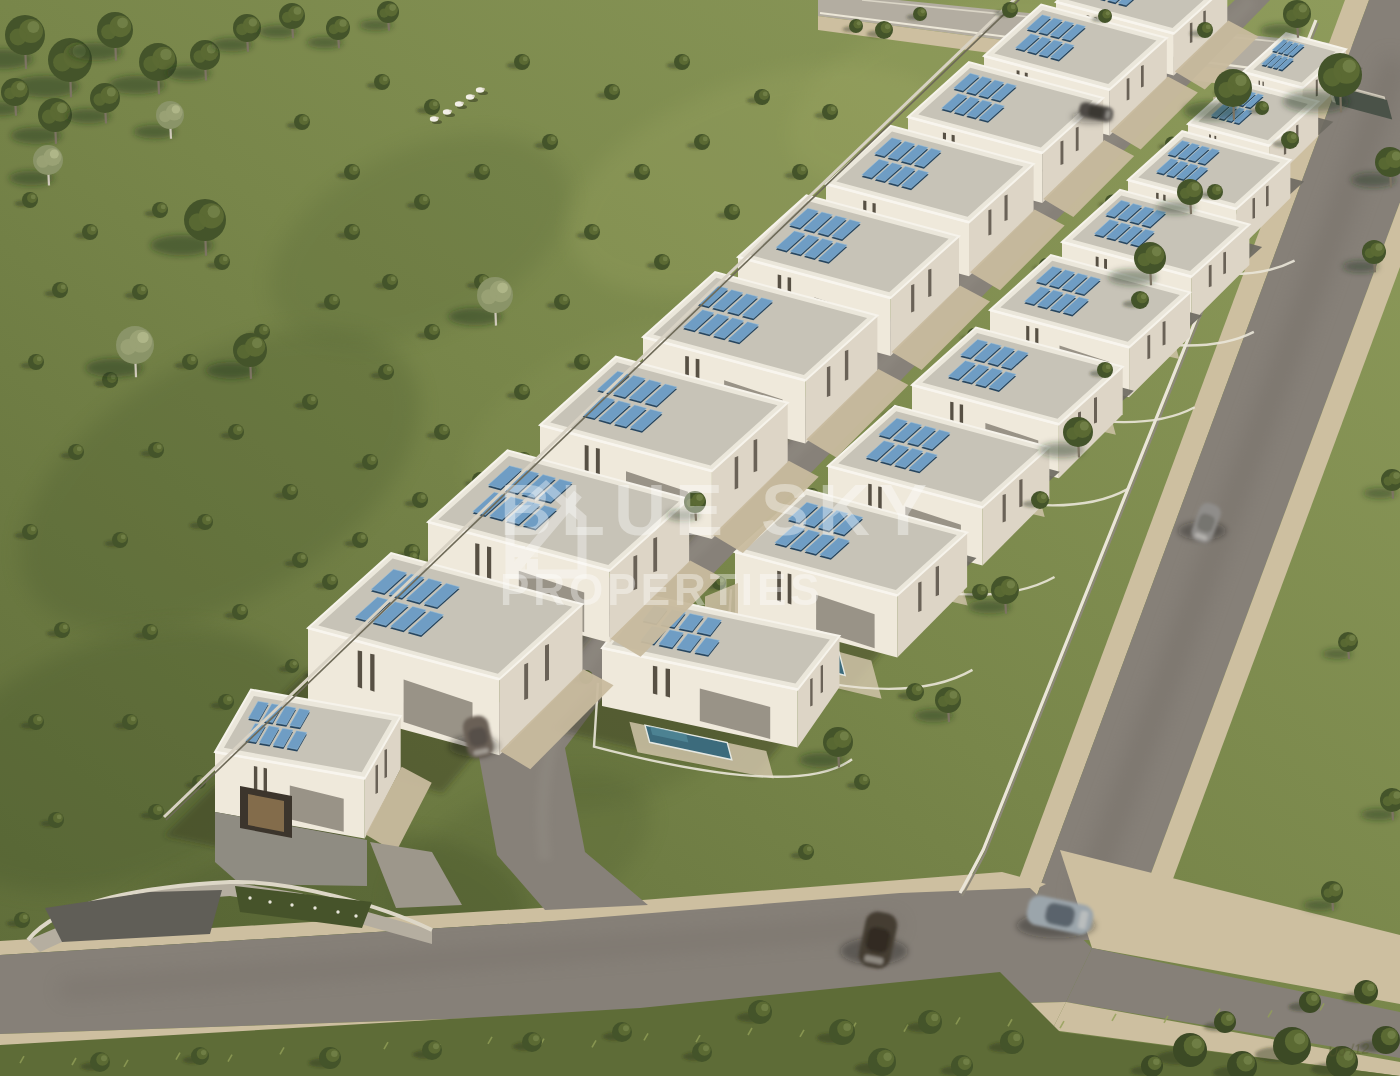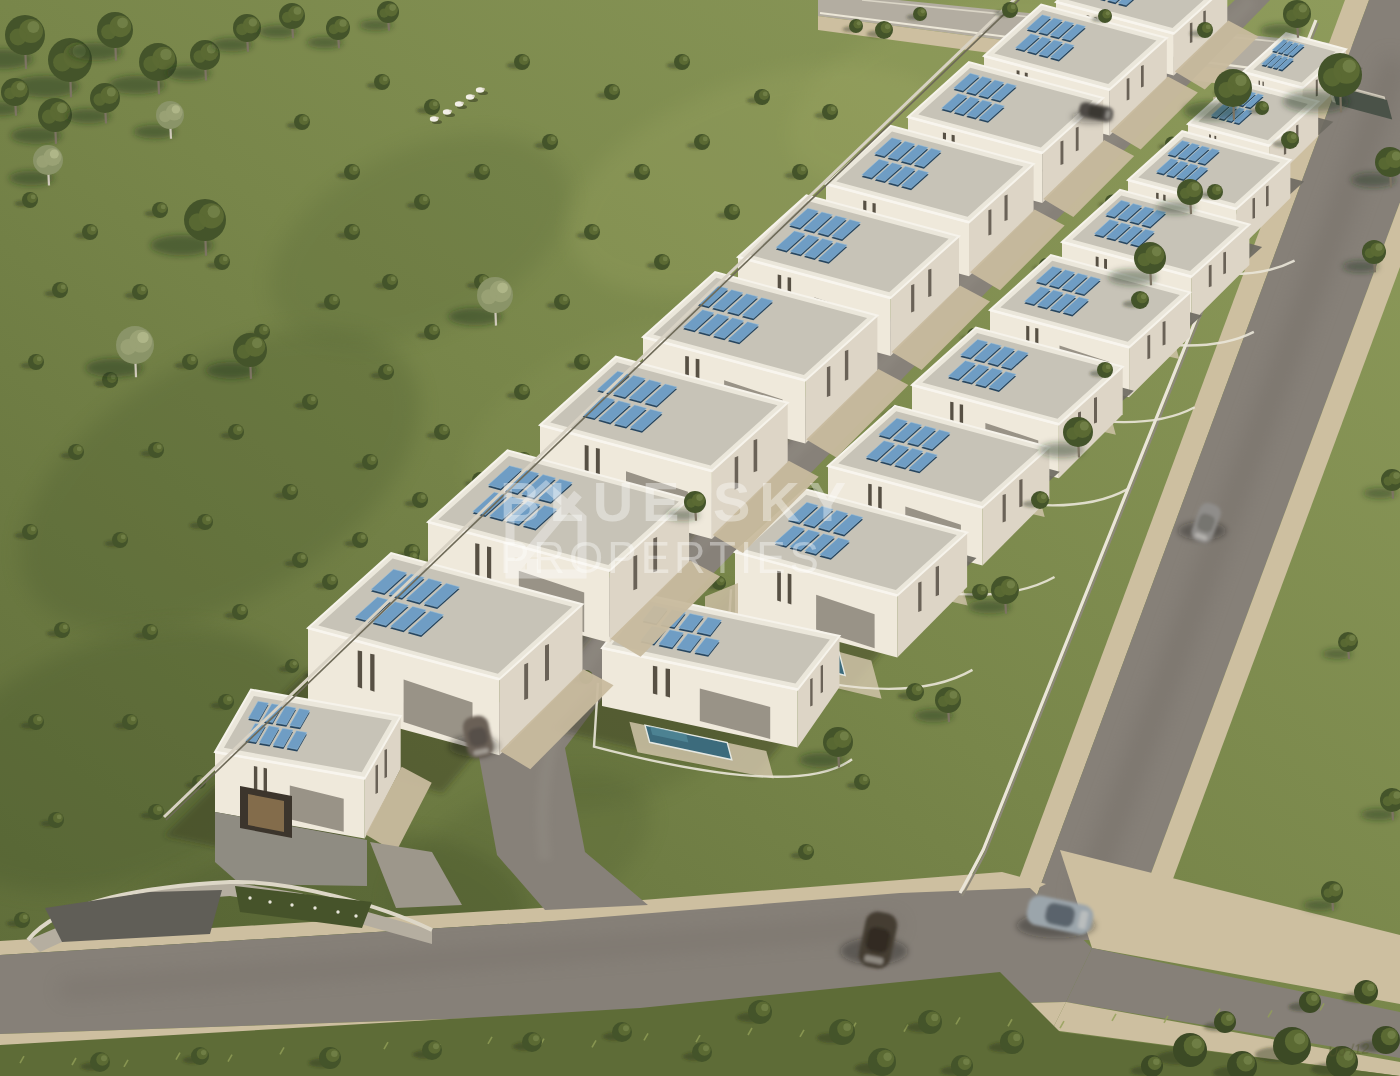--- a/index.html
+++ b/index.html
@@ -3,22 +3,22 @@
 <meta charset="utf-8">
 <style>
   html,body{margin:0;padding:0;background:#222;}
   .stage{position:relative;width:1400px;height:1076px;overflow:hidden;background:#7b894c;
          font-family:"Liberation Sans", sans-serif;}
   .stage svg{position:absolute;left:0;top:0;}
   .watermark{position:absolute;left:500px;top:474px;display:flex;align-items:flex-start;gap:40px;
              pointer-events:none;}
   .wm-logo{opacity:.36;}
   .wm-text{color:rgba(255,255,255,.38);line-height:1;}
-  .wm-line1{font-size:56px;font-weight:bold;letter-spacing:9px;}
-  .wm-line2{font-size:44px;font-weight:normal;letter-spacing:4px;margin-top:6px;}
+  .wm-line1{font-size:72px;font-weight:bold;letter-spacing:9px;}
+  .wm-line2{font-size:44px;font-weight:bold;letter-spacing:4px;margin-top:22px;}
   .signature{position:absolute;left:1328px;top:1042px;font-size:14px;font-style:italic;
              color:rgba(82,86,44,.55);transform:rotate(-5deg);filter:blur(.6px);}
 </style>
 </head>
 <body>
 
 <div class="stage">
   <svg id="scene" width="1400" height="1076" viewBox="0 0 1400 1076">
       <defs>
         <filter id="b2" x="-60%" y="-60%" width="220%" height="220%">

